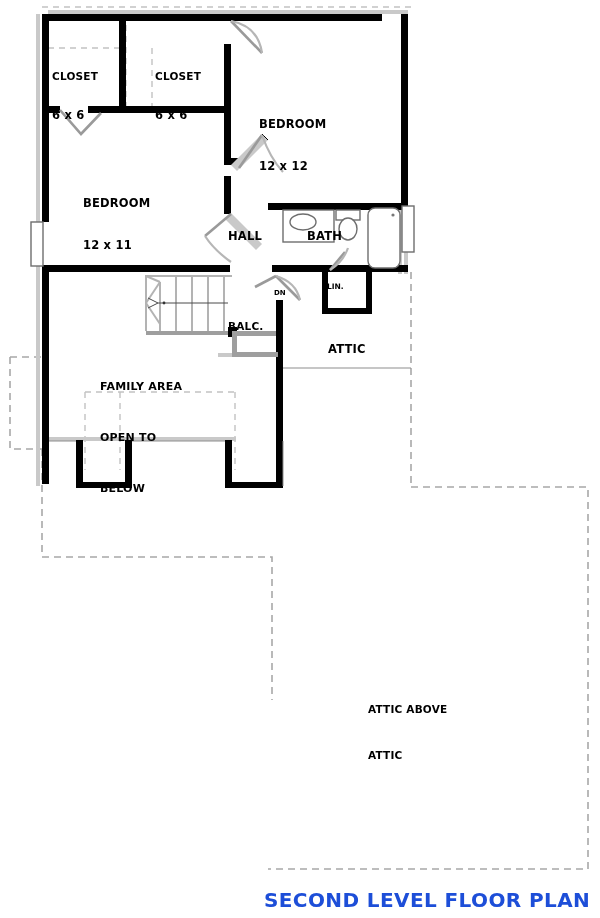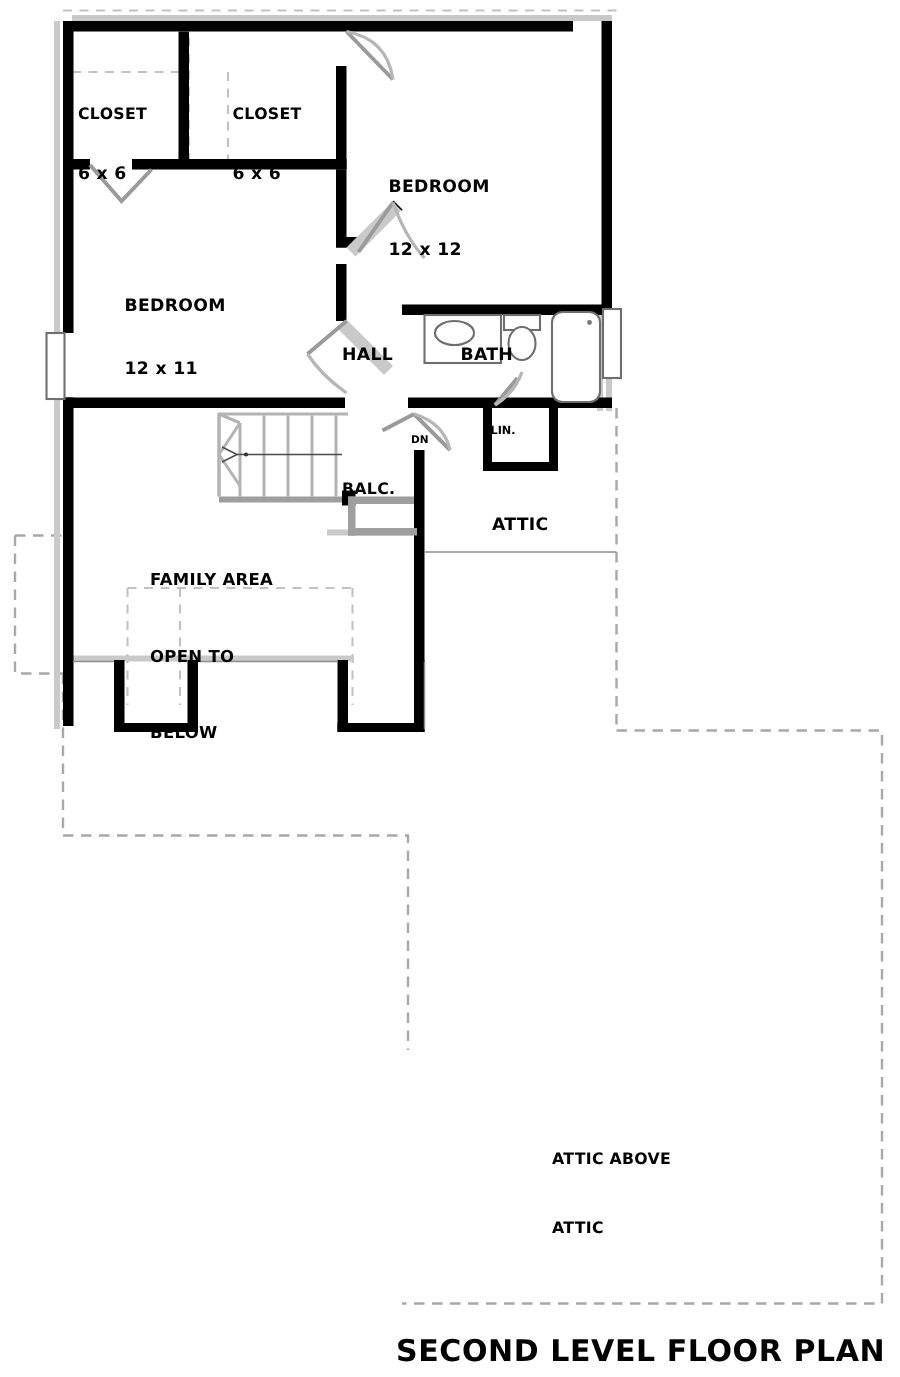--- a/index.html
+++ b/index.html
@@ -89,21 +89,21 @@
   .lbl-tiny   { font-size: 7.5px; letter-spacing: 0px; }
   .lbl-dn     { font-size: 7px; letter-spacing: 0px; }
   .lbl-open   { font-size: 11px; line-height: 1.55; }
   .lbl-attic-garage { font-size: 10.5px; line-height: 1.45; }
   .plan-title {
     position: absolute;
     font-family: "DejaVu Sans", sans-serif;
     font-weight: bold;
     font-size: 20px;
     letter-spacing: 0.4px;
-    color: #000000;
+    color: #1d4ed8;
     white-space: pre;
   }
 </style>
 </head>
 <body>
 
 <div id="plan-root">
 
   <svg class="plan-canvas" viewBox="0 0 600 918">
 
@@ -299,20 +299,20 @@
   <div class="plan-label lbl-room" style="left:328px; top:329px; width:60px;margin-top:13px;">ATTIC</div>
 
   <div class="plan-label lbl-dn" style="left:226px; top:289px; width:20px; text-align:left;margin-left:48px;">DN</div>
 
   <div class="plan-label lbl-open" style="left:100px; top:344px; width:130px;">
     <div>FAMILY AREA</div>
     <div>OPEN TO</div>
     <div>BELOW</div>
   </div>
 
-  <div class="plan-label lbl-attic-garage" style="left:368px; top:736px; width:125px;">
+  <div class="plan-label lbl-attic-garage" style="left:368px; top:672px; width:125px;">
     <div>ATTIC ABOVE</div>
     <div>ATTIC</div>
   </div>
 
   <div class="plan-title" style="left:264px; top:888px;">SECOND LEVEL FLOOR PLAN</div>
 
 </div>
 
 </body></html>

